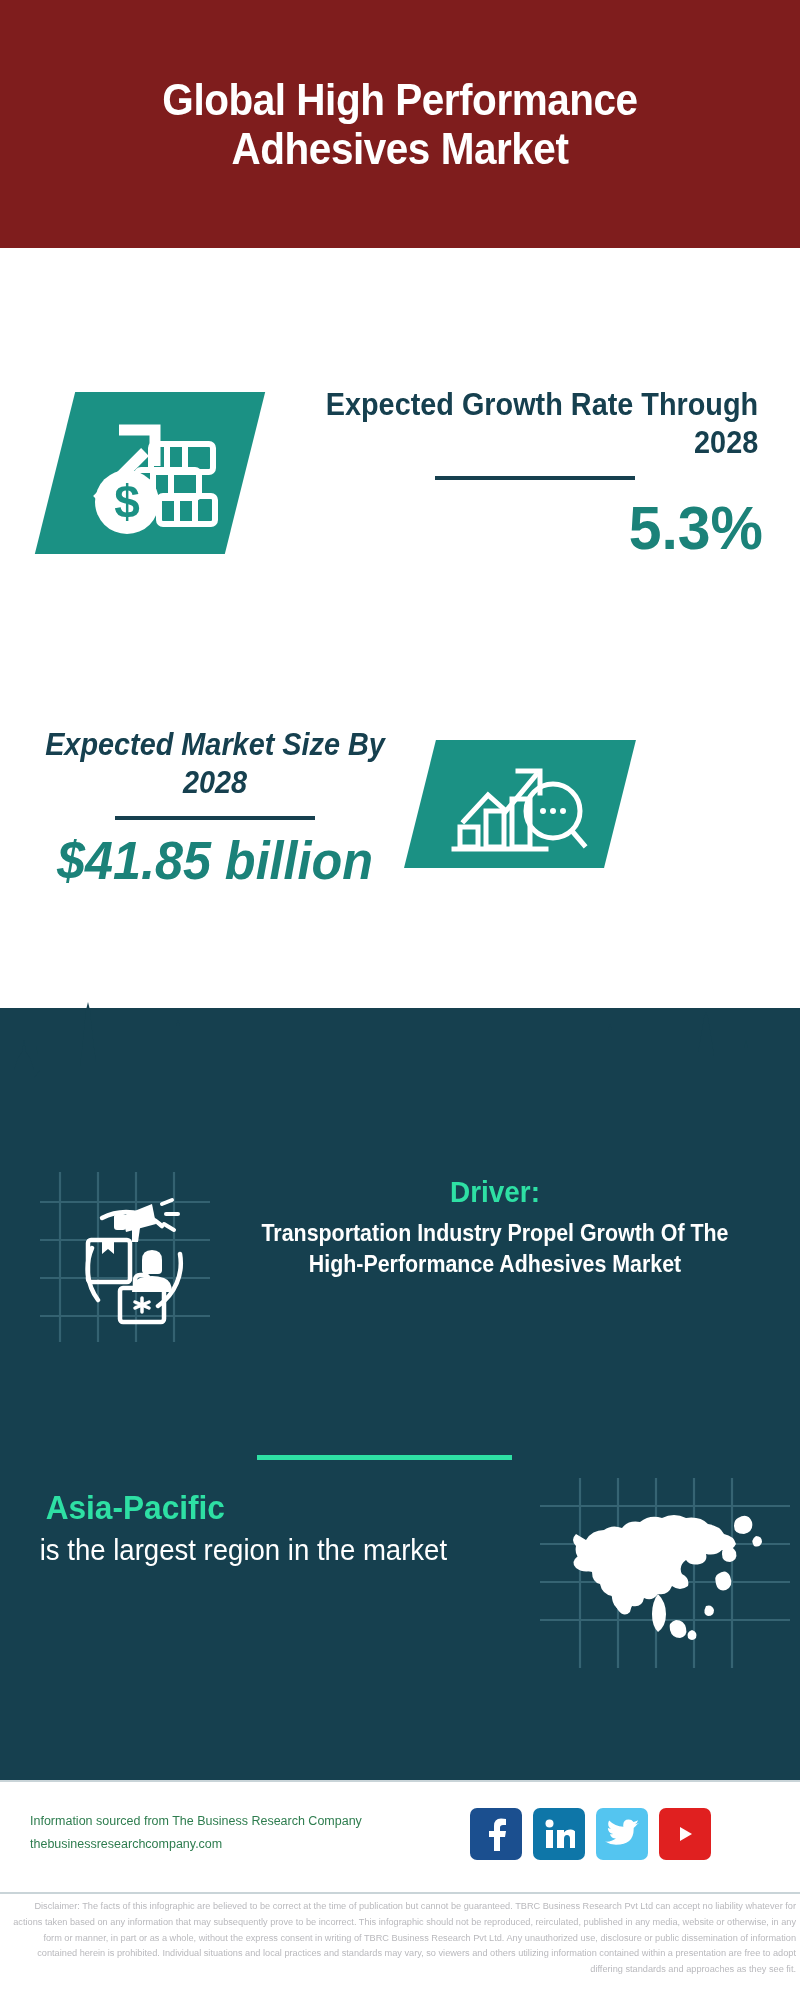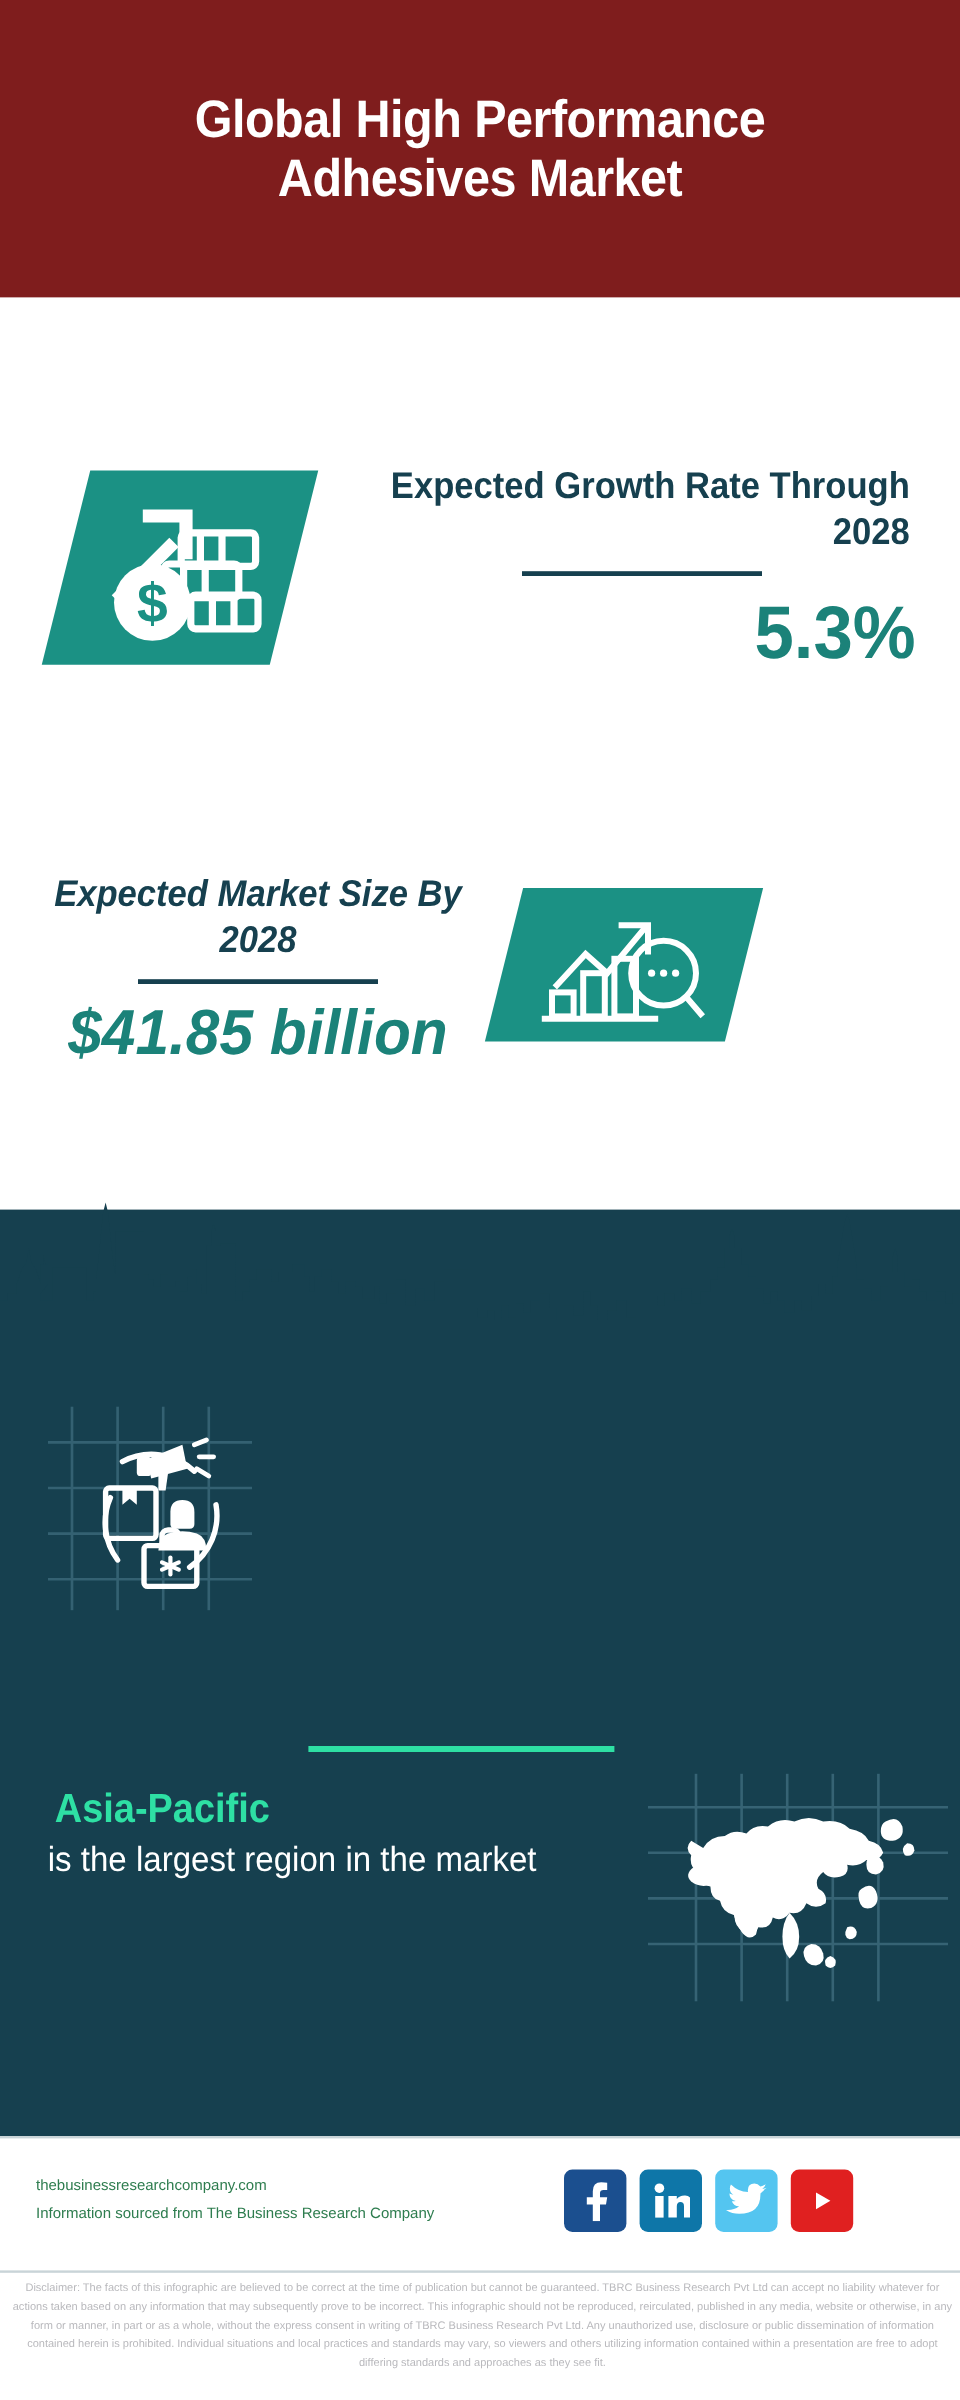--- a/index.html
+++ b/index.html
@@ -117,21 +117,21 @@
   }
   .s-fb{background:#1b4f8f;}
   .s-li{background:#0e76a8;}
   .s-tw{background:#54c5f0;}
   .s-yt{background:#e02020;}
 
   
   .disclaimer-sep{position:absolute;left:0;top:1892px;width:800px;height:2px;background:#c9d4d8;}
   .disclaimer{
     position:absolute;left:8px;top:1899px;width:788px;
-    color:#b9b9bd;font-size:9.2px;line-height:1.72;text-align:center;
+    color:#b9b9bd;font-size:9.2px;line-height:1.72;text-align:right;
   }
 </style>
 </head>
 <body>
 
 <div class="page">
 
   <div class="header">
     <div class="header-title">Global High Performance Adhesives Market</div>
   </div>
@@ -242,20 +242,24 @@
         <line x1="95" y1="130" x2="109" y2="136"></line>
         <line x1="95" y1="136" x2="109" y2="130"></line>
       </g>
       <g fill="#ffffff">
         <path d="M112 78 q10 0 10 10 l0 10 q0 4 -4 4 l-12 0 q-4 0 -4 -4 l0 -10 q0 -10 10 -10 Z"></path>
         <path d="M100 106 q12 -4 24 0 q8 3 8 14 l-40 0 q0 -11 8 -14 Z"></path>
       </g>
     </svg>
   </div>
 
+  <div class="driver-text">
+    <div class="driver-head">Driver:</div>
+    <div class="driver-body">Transportation Industry Propel Growth Of The High-Performance Adhesives Market</div>
+  </div>
 
   <div class="mint-rule"></div>
 
   <div class="region-text">
     <div class="region-head">Asia-Pacific</div>
     <div class="region-body">is the largest region in the market</div>
   </div>
 
   <div class="map-wrap">
     <svg width="250" height="190" viewBox="0 0 250 190">
@@ -280,22 +284,22 @@
       <path fill="#ffffff" d="M178 96 q8 -6 12 2 q4 10 -4 14 q-8 2 -10 -6 q-2 -8 2 -10 Z"></path>
       <path fill="#ffffff" d="M184 70 q8 -4 12 4 q2 8 -6 10 q-8 0 -8 -8 q0 -4 2 -6 Z"></path>
       <path fill="#ffffff" d="M198 40 q10 -6 14 4 q2 10 -8 12 q-10 0 -10 -8 q0 -6 4 -8 Z"></path>
       <path fill="#ffffff" d="M216 58 q6 0 6 6 q-2 6 -8 4 q-4 -6 2 -10 Z"></path>
     </svg>
   </div>
 
   <div class="footer">
     <div class="footer-top-line"></div>
     <div class="footer-src">
+      <div>Information sourced from The Business Research Company</div>
       <div>thebusinessresearchcompany.com</div>
-      <div>Information sourced from The Business Research Company</div>
     </div>
     <div class="social">
       <div class="sicon s-fb">
         <svg width="30" height="34" viewBox="0 0 30 34">
           <path fill="#ffffff" d="M19 34 V20 h5 l1 -6 h-6 v-3.5 q0 -2.5 3 -2.5 h3 V2 q-2 -0.5 -5 -0.5 q-7 0 -7 7.5 V14 h-5 v6 h5 v14 Z"></path>
         </svg>
       </div>
       <div class="sicon s-li">
         <svg width="32" height="32" viewBox="0 0 32 32">
           <rect x="3" y="12" width="7" height="18" fill="#ffffff"></rect>

